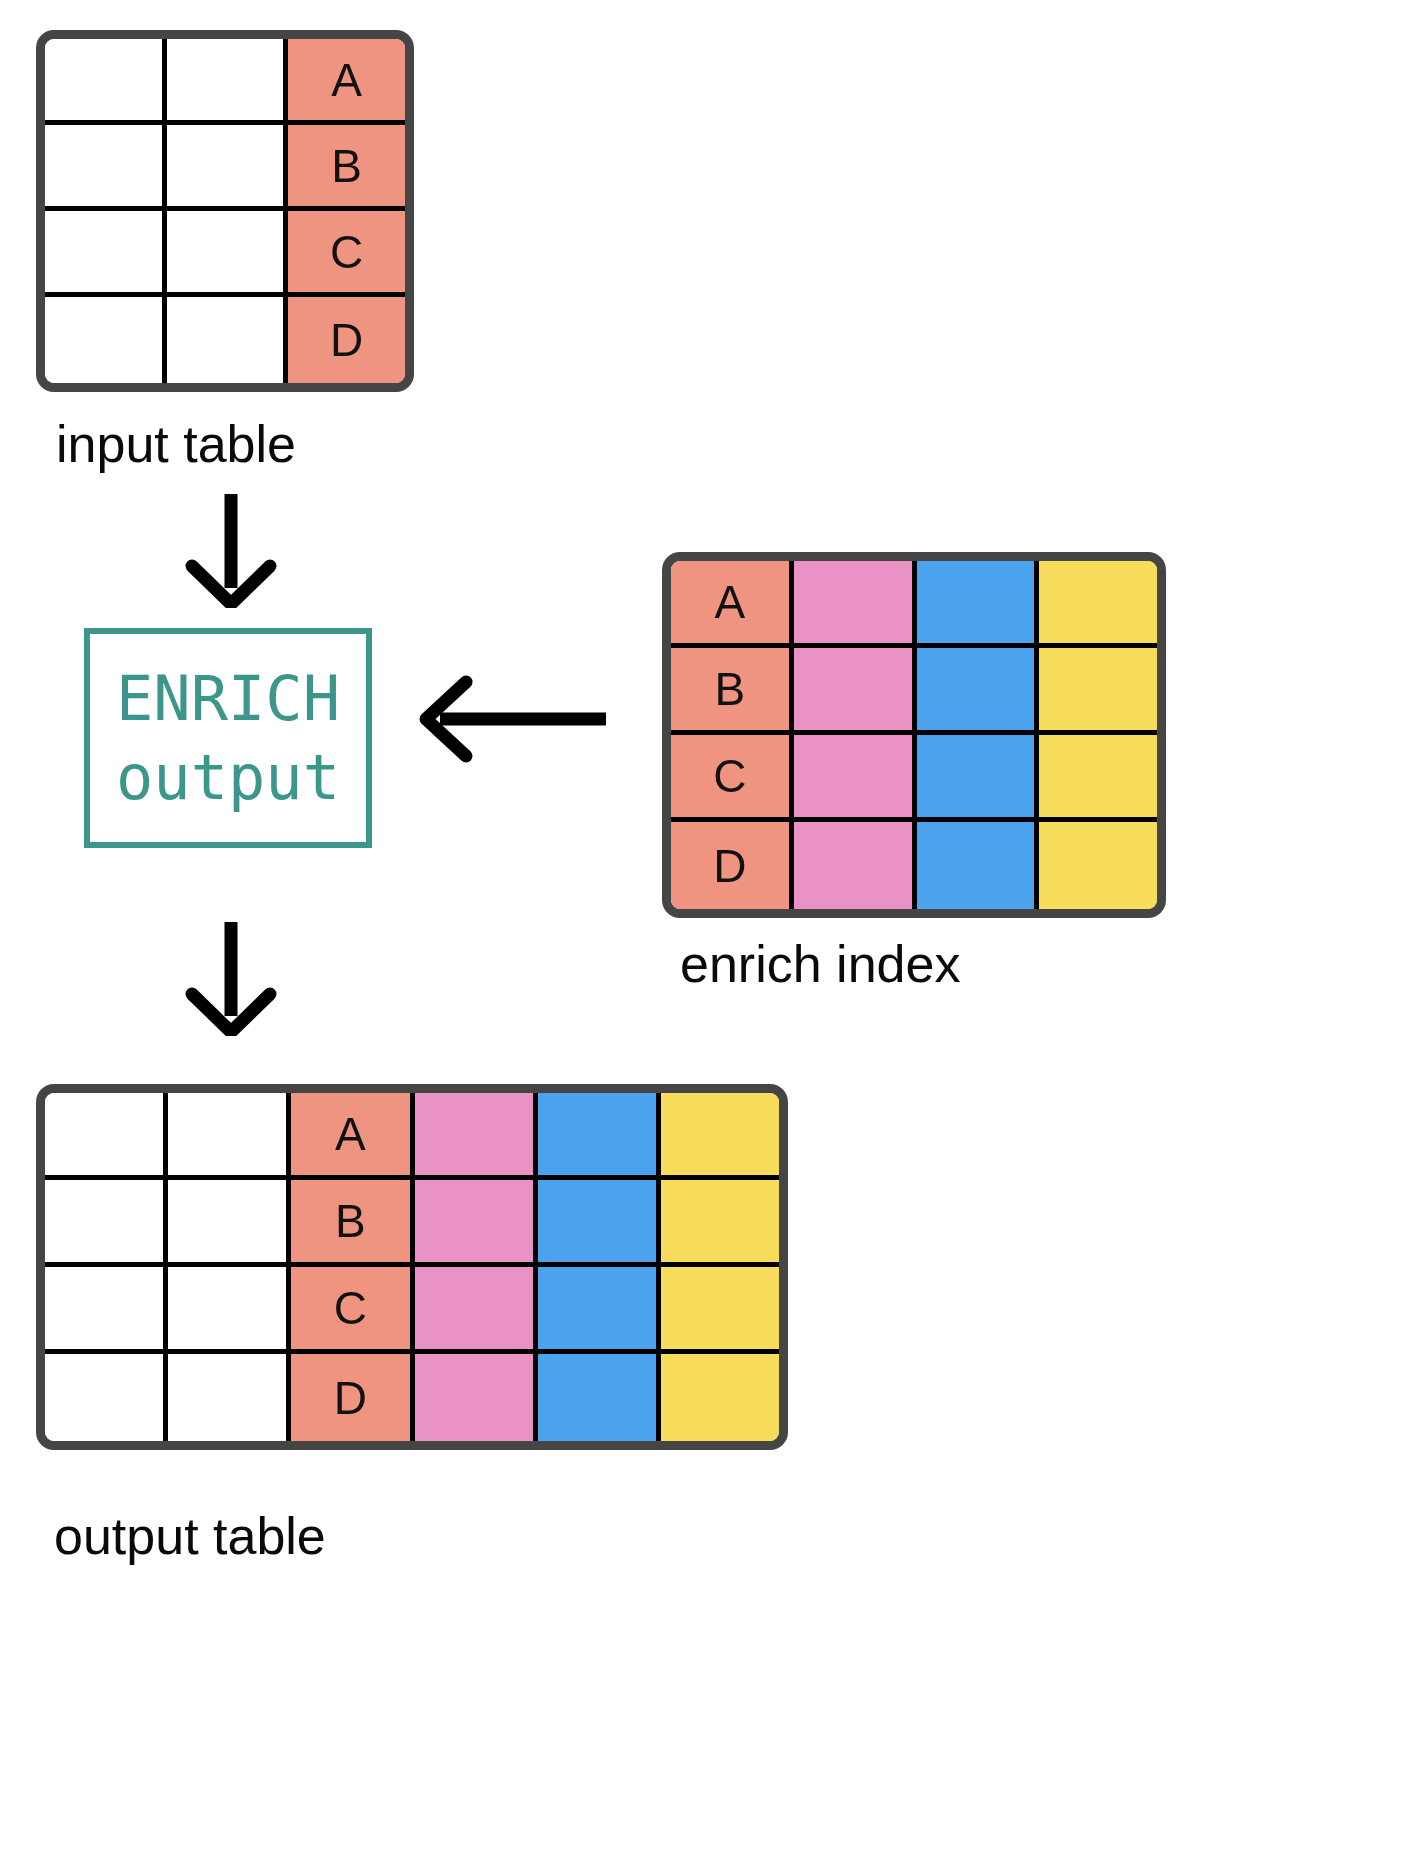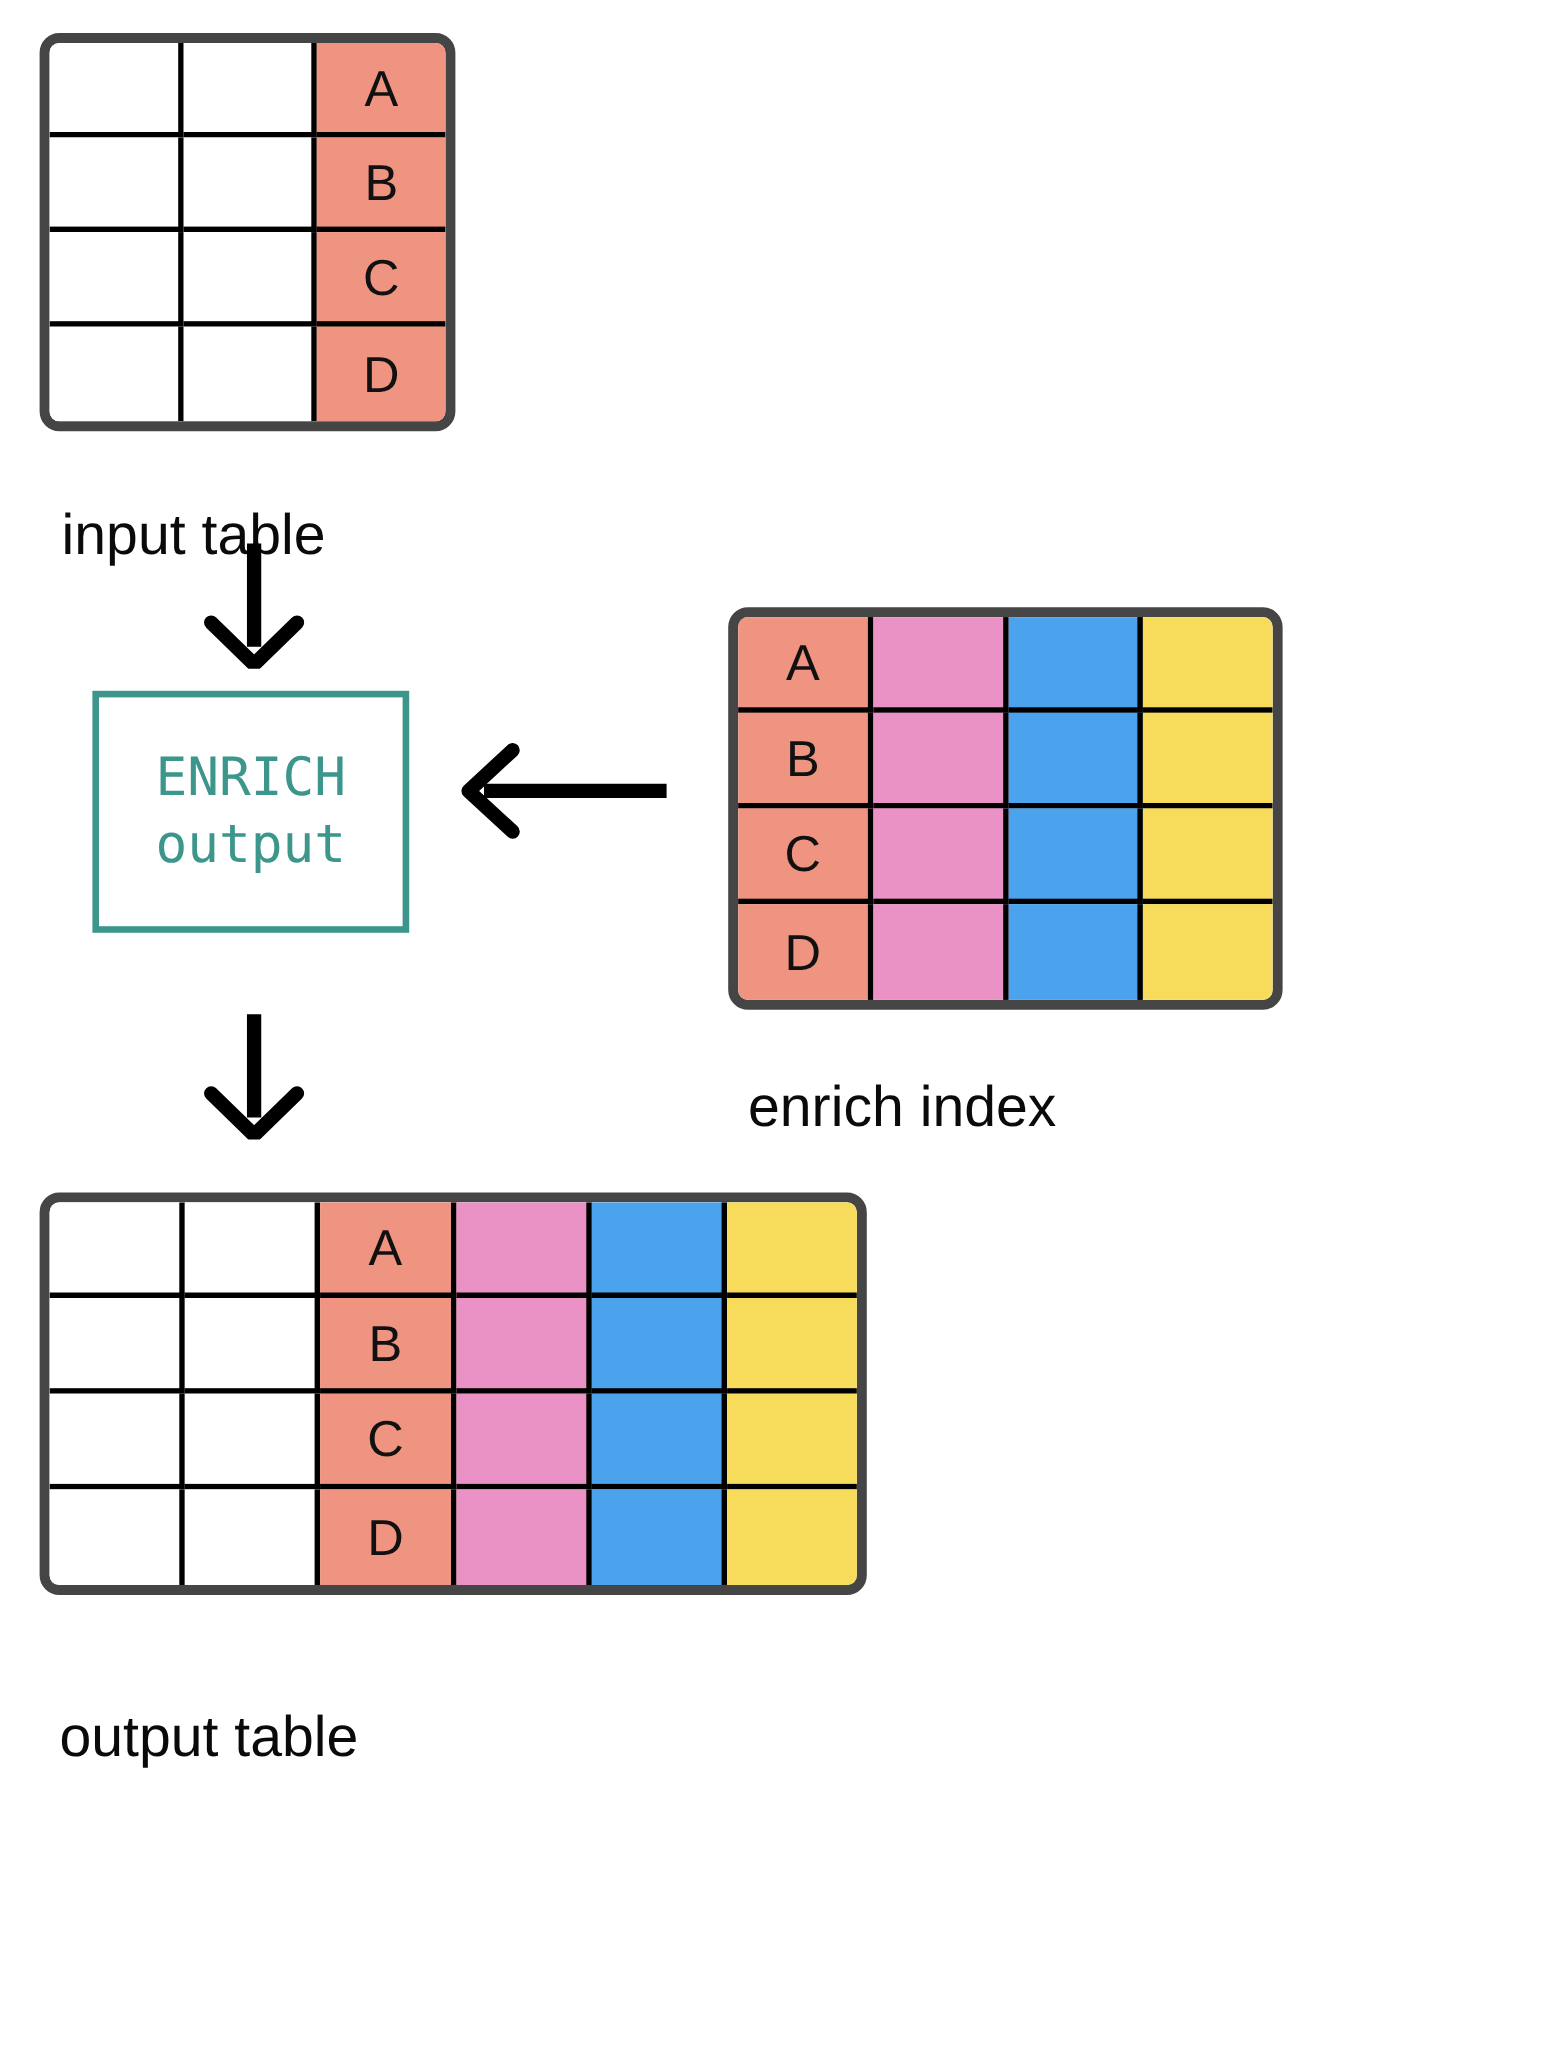--- a/index.html
+++ b/index.html
@@ -56,38 +56,37 @@
   .c-blue   { background: #4ca3ed; }
   .c-yellow { background: #f7dc5c; }
 
   
   .caption {
     position: absolute;
     font-size: 52px;
     color: #0a0a0a;
     white-space: nowrap;
     line-height: 1;
-    margin-top: 43px;
   }
 
   
   #enrich-box {
     position: absolute;
     box-sizing: border-box;
     border: 6px solid #3d968c;
     background: #ffffff;
     display: flex;
     flex-direction: column;
     align-items: center;
     justify-content: center;
   }
   #enrich-box .cmdline {
     font-family: "DejaVu Sans Mono", "Liberation Mono", monospace;
     color: #3d968c;
-    font-size: 48px;
+    font-size: 62px;
     line-height: 1.28;
     white-space: nowrap;
   }
 
   
   .arrow { position: absolute; }
 </style>
 </head>
 <body>
 

